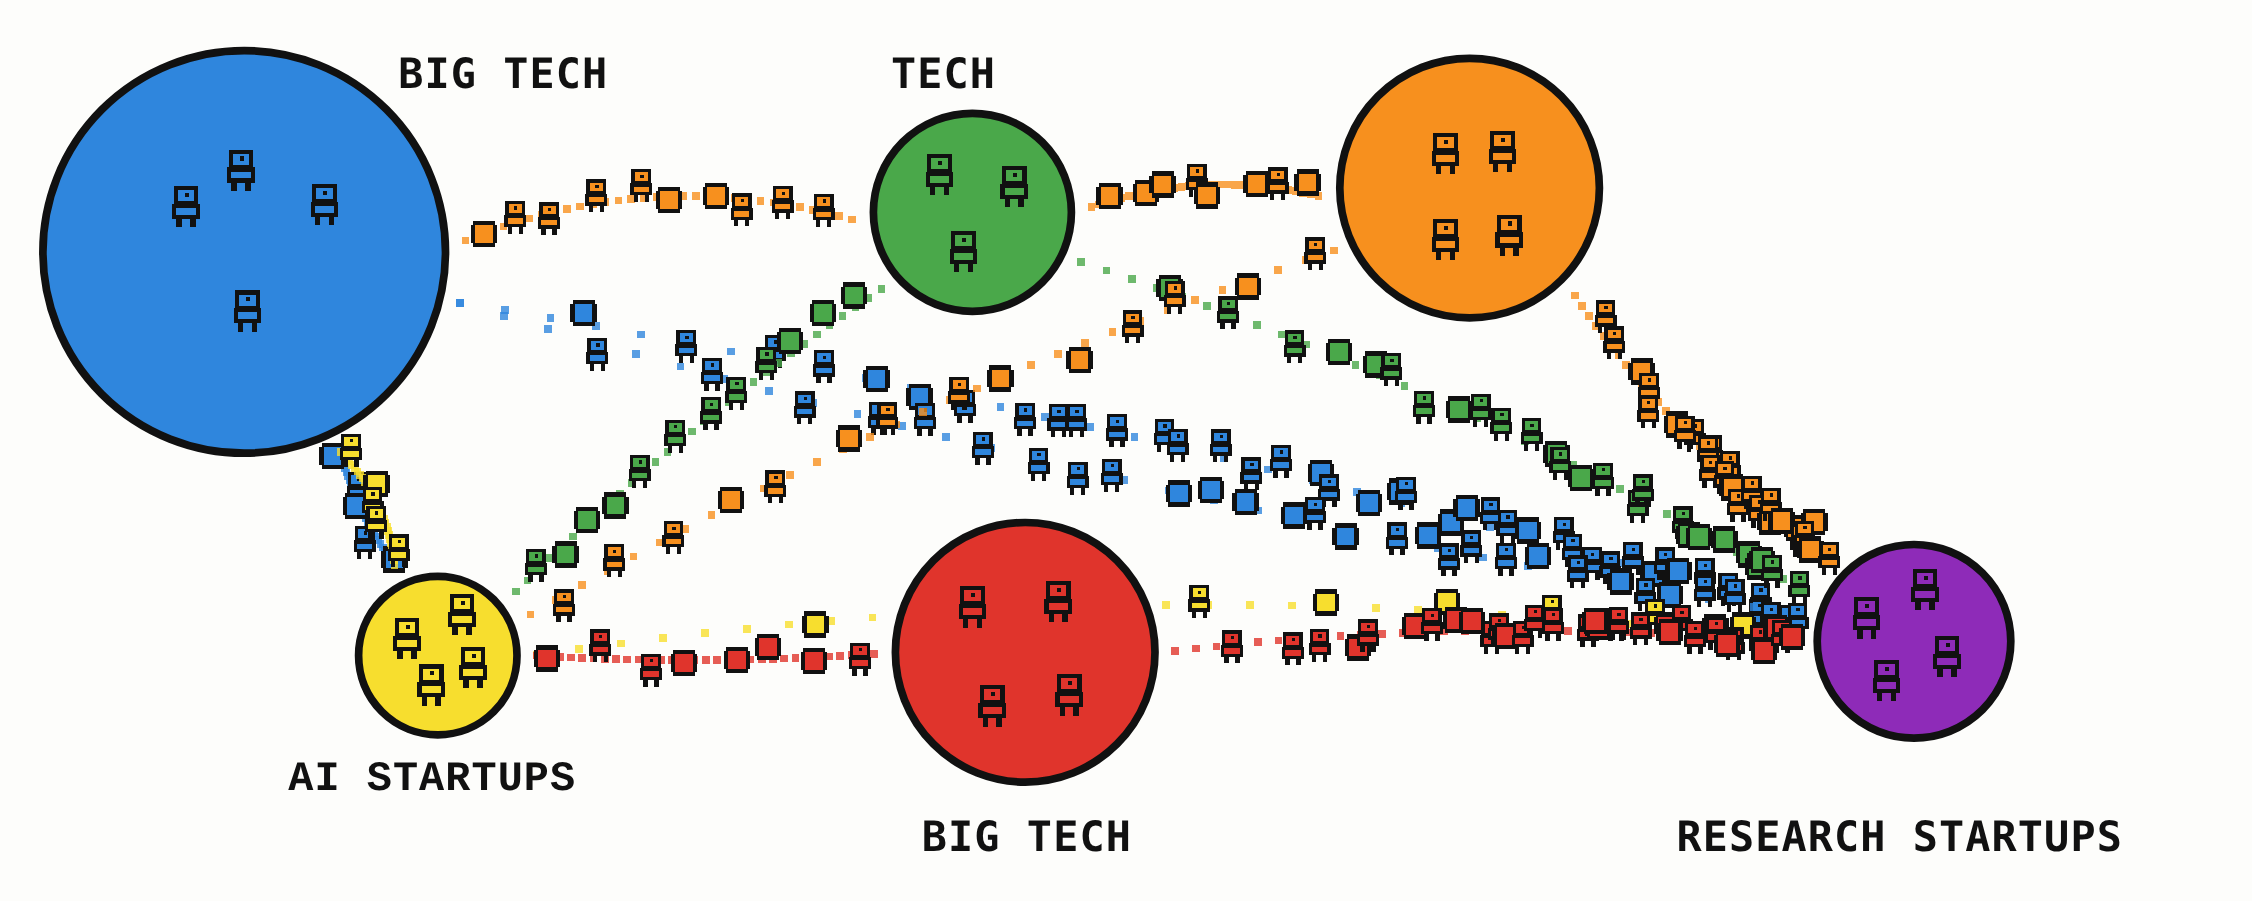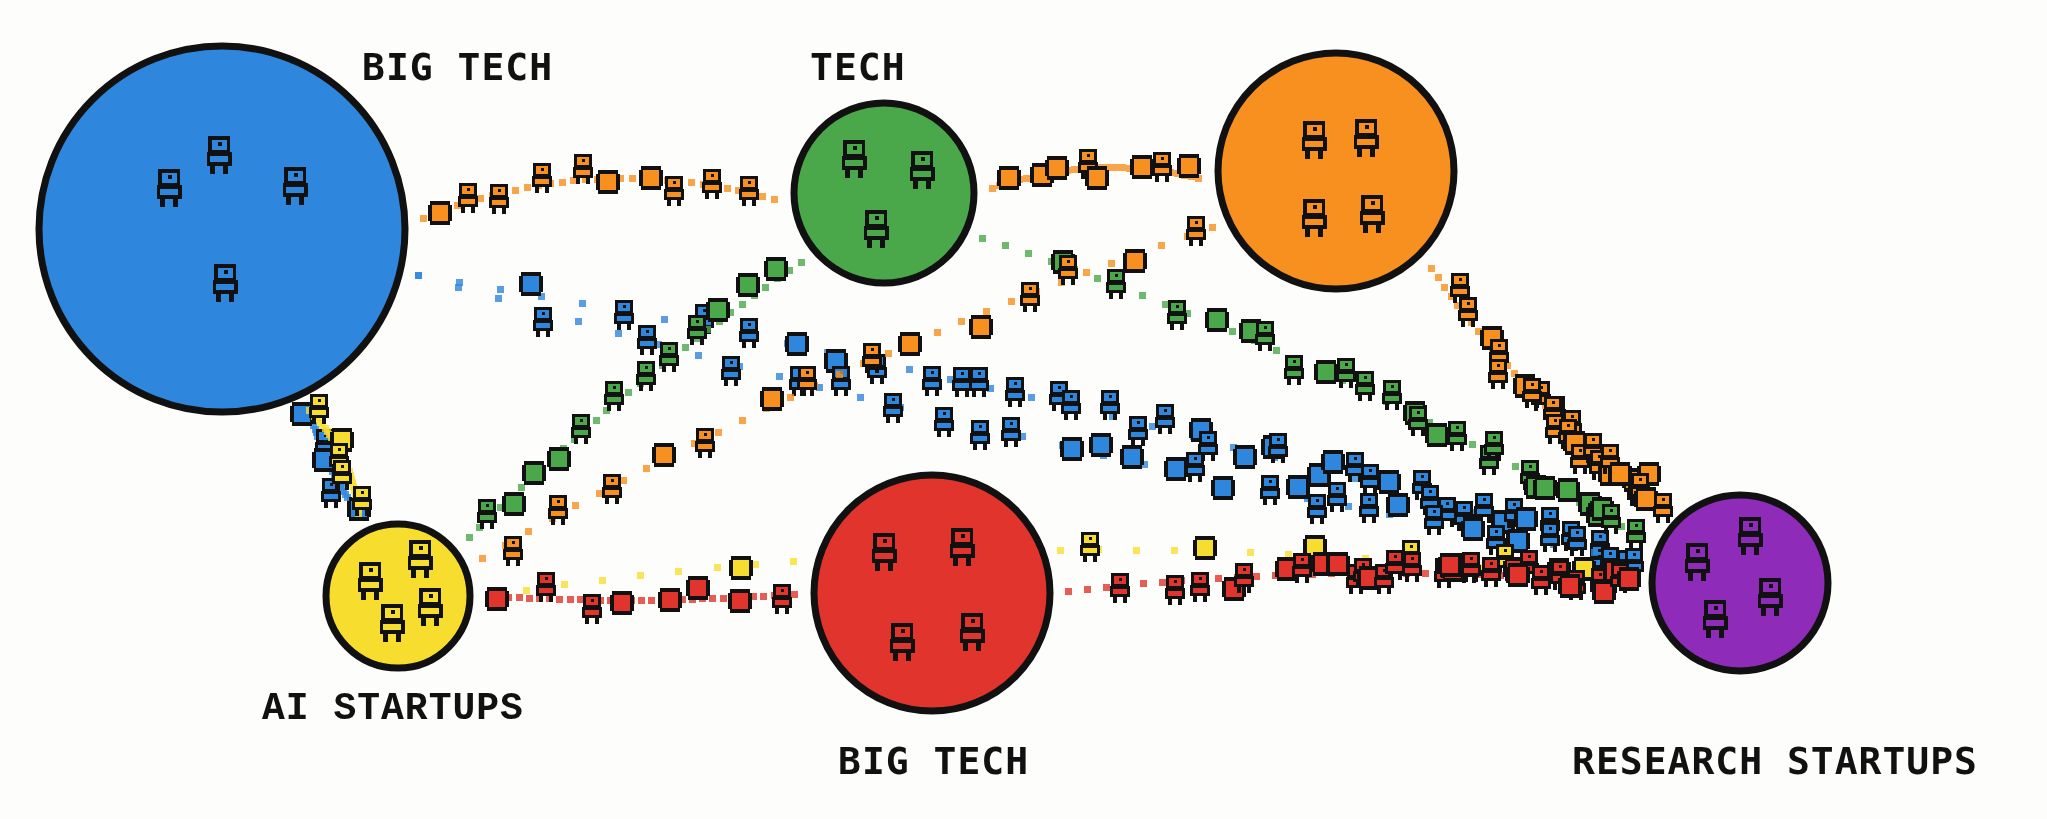--- a/index.html
+++ b/index.html
@@ -2162,14 +2162,14 @@
             <rect x="3" y="8" width="4" height="6" fill="#111111"></rect>
           </g>
         </g>
       </g>
   </svg>
 
   <div class="label" style="left:362px; top:48px;">BIG TECH</div>
   <div class="label" style="left:810px; top:48px;">TECH</div>
   <div class="label" style="left:262px; top:690px;font-family:Liberation Mono, monospace;">AI STARTUPS</div>
   <div class="label" style="left:838px; top:742px;">BIG TECH</div>
-  <div class="label" style="left:1524px; top:742px;margin-left:48px;">RESEARCH STARTUPS</div>
+  <div class="label" style="left:1524px; top:742px;">RESEARCH STARTUPS</div>
 </div>
 
 </body></html>

